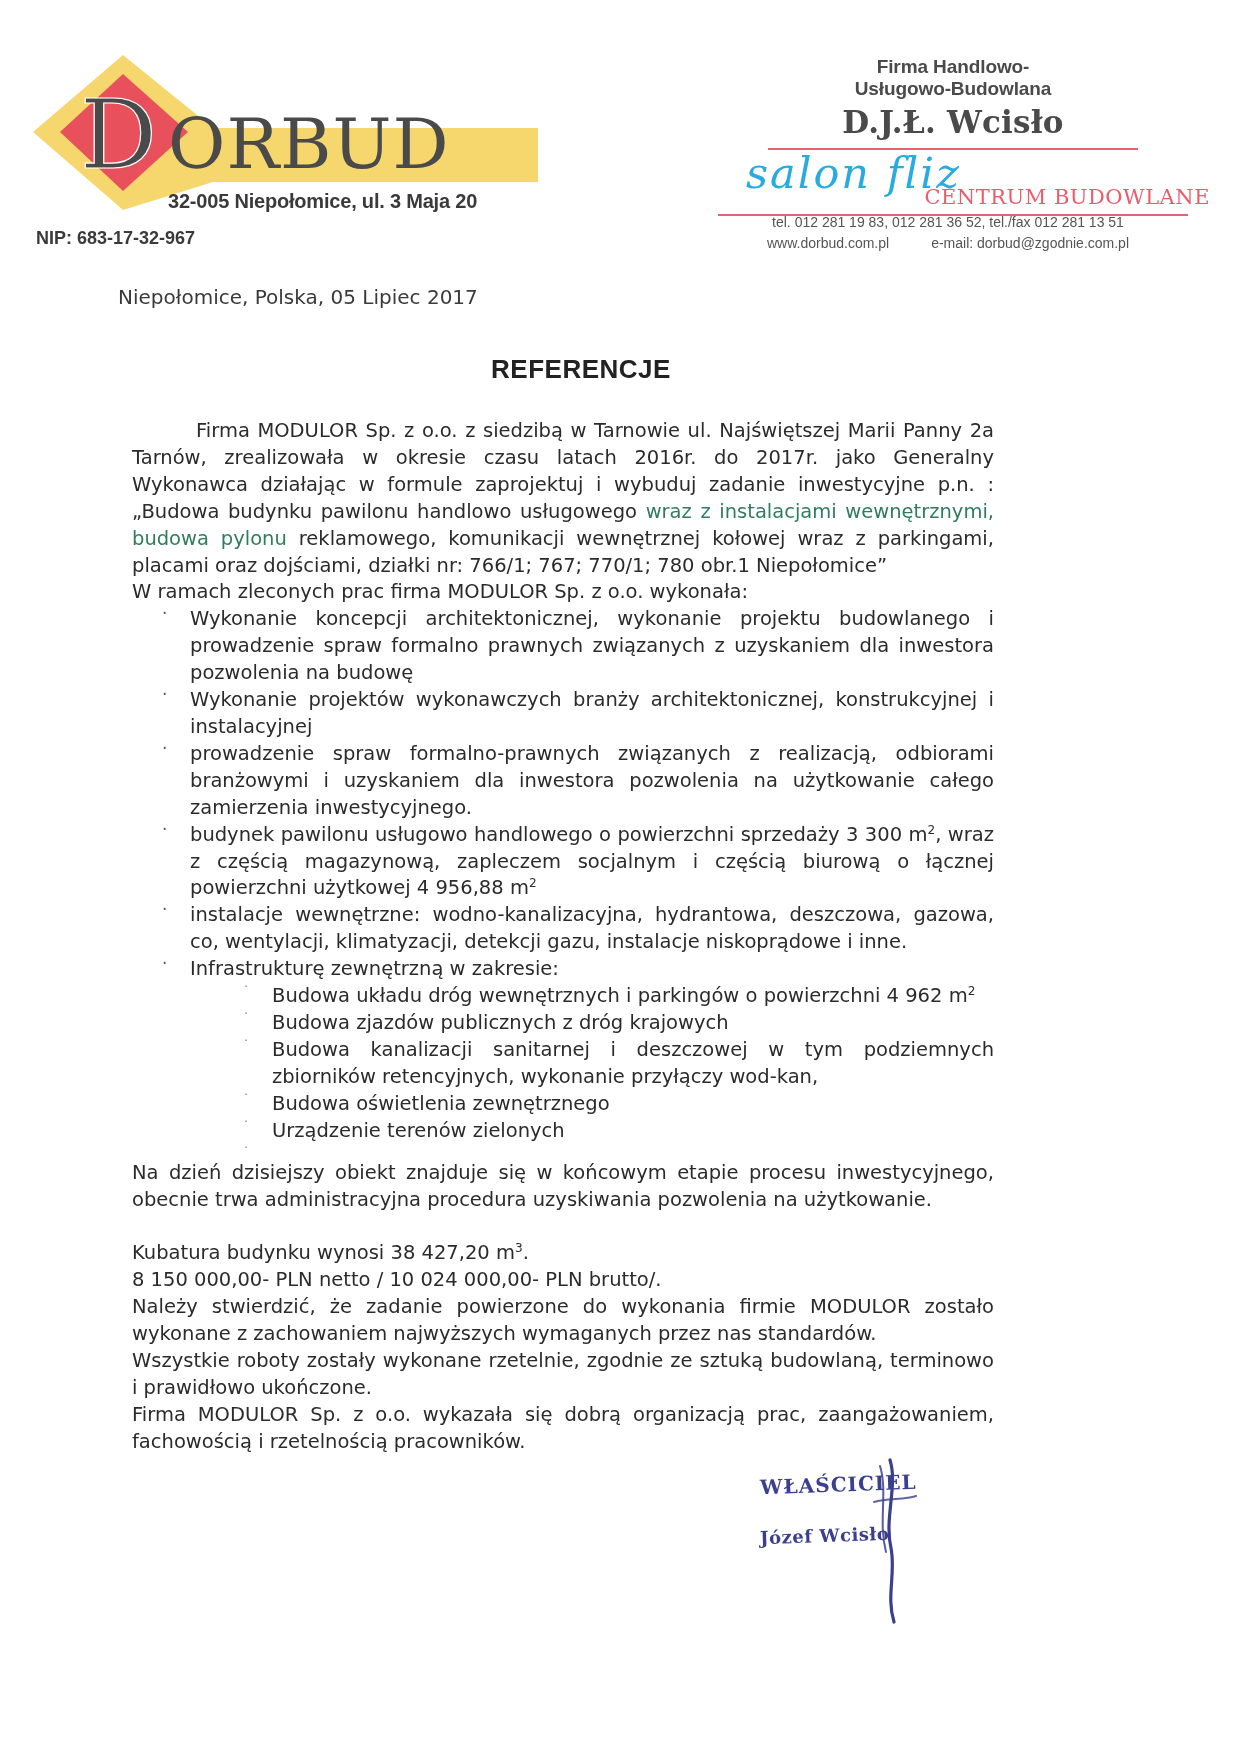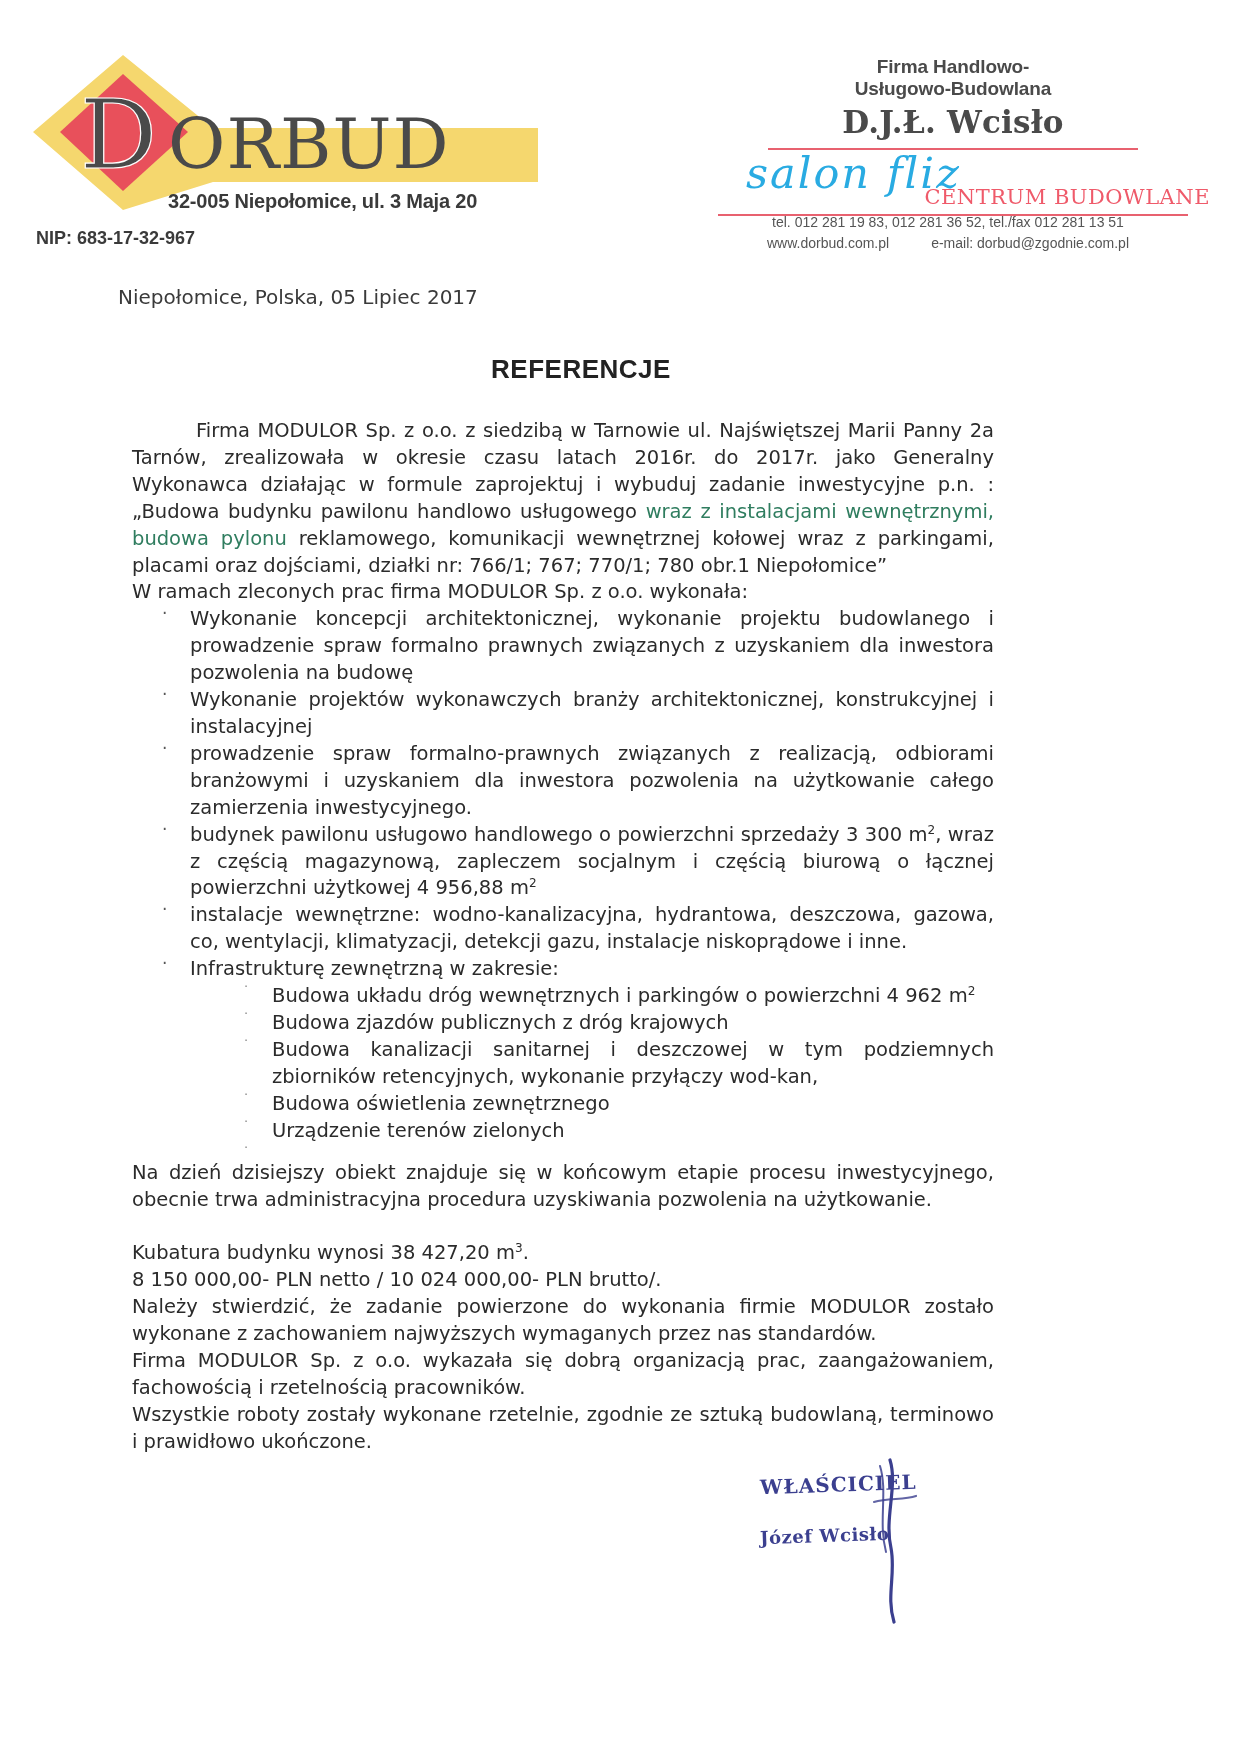--- a/index.html
+++ b/index.html
@@ -375,22 +375,22 @@
     <div class="gap-sm"></div>
 
     <p class="p-just">Na dzień dzisiejszy obiekt znajduje się w końcowym etapie procesu inwestycyjnego, obecnie trwa administracyjna procedura uzyskiwania pozwolenia na użytkowanie.</p>
 
     <div class="gap-md"></div>
 
     <p class="p-left"><span>Kubatura budynku wynosi  38 427,20 m</span><sup>3</sup><span>.</span></p>
 
     <p class="p-left">8 150 000,00-  PLN netto / 10 024 000,00- PLN brutto/.</p>
     <p class="p-just">Należy stwierdzić, że zadanie powierzone do wykonania firmie MODULOR zostało wykonane z zachowaniem najwyższych wymaganych przez nas standardów.</p>
+    <p class="p-just">Wszystkie roboty zostały wykonane rzetelnie, zgodnie ze sztuką budowlaną,  terminowo i prawidłowo ukończone.</p>
     <p class="p-just">Firma MODULOR Sp. z o.o. wykazała się dobrą organizacją prac, zaangażowaniem, fachowością i rzetelnością pracowników.</p>
-    <p class="p-just">Wszystkie roboty zostały wykonane rzetelnie, zgodnie ze sztuką budowlaną,  terminowo i prawidłowo ukończone.</p>
   </div>
 
   <div class="sig-area">
     <div class="sig-title">WŁAŚCICIEL</div>
     <div class="sig-name">Józef Wcisło</div>
     <svg class="sig-stroke" viewBox="0 0 60 170">
       <path d="M26,4 C34,30 20,62 27,92 C32,118 22,140 30,166" fill="none" stroke="#3B3F8F" stroke-width="3.2" stroke-linecap="round"></path>
       <path d="M16,10 C24,36 14,66 22,96" fill="none" stroke="#3B3F8F" stroke-width="2" stroke-linecap="round" opacity="0.85"></path>
       <path d="M10,46 C24,42 40,44 52,40" fill="none" stroke="#3B3F8F" stroke-width="2.2" stroke-linecap="round" opacity="0.8"></path>
     </svg>

